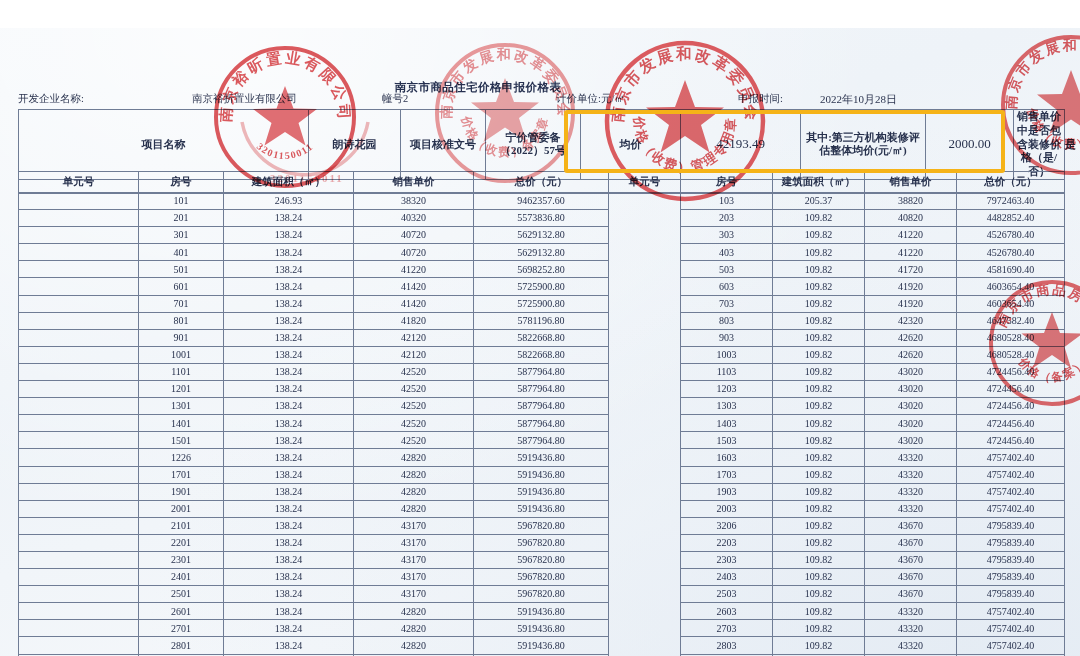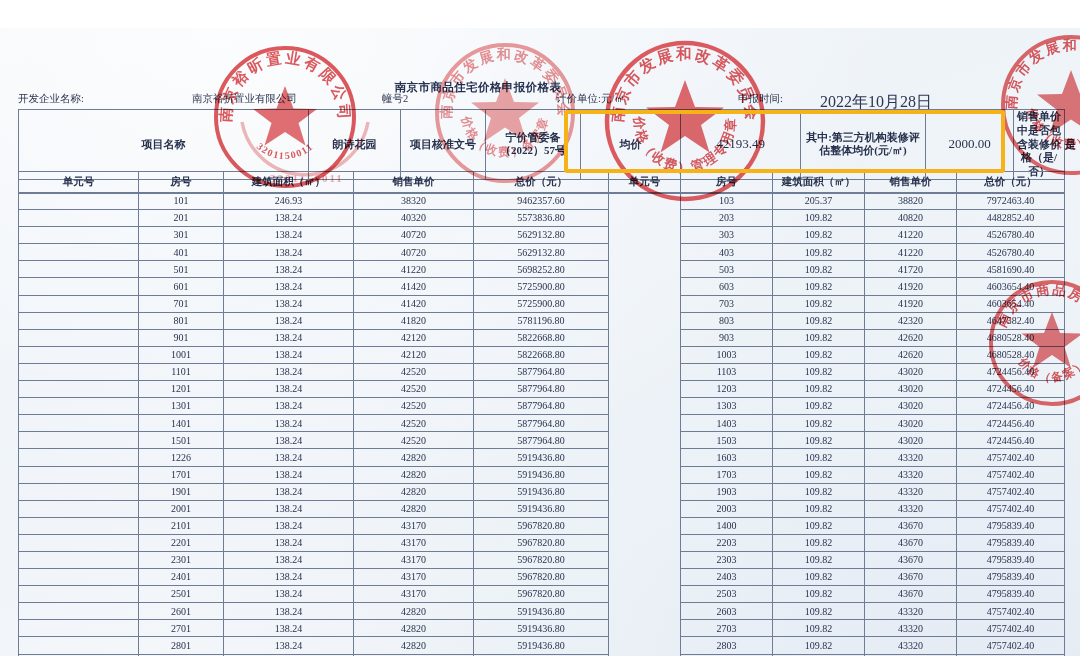--- a/index.html
+++ b/index.html
@@ -47,21 +47,21 @@
     height: 16px;
     font-size: 10.5px;
     color: #2c3550;
   }
   .meta-label { position: absolute; white-space: nowrap; }
   .m-dev      { left: 18px;  top: 0; }
   .m-devname  { left: 192px; top: 0; }
   .m-bldg     { left: 382px; top: 0; }
   .m-unit     { left: 556px; top: 0; }
   .m-time     { left: 738px; top: 0; }
-  .m-date     { left: 820px; top: 0; font-size: 16px; }
+  .m-date     { left: 820px; top: 0; font-size: 11px; }
 
   .doc-title {
     position: absolute;
     top: 52px;
     left: 0;
     width: 1080px;
     text-align: center;
     font-size: 11.5px;
     font-weight: bold;
     color: #253050;
@@ -489,21 +489,21 @@
             <td>43320</td>
             <td>4757402.40</td>
           </tr>
           <tr>
             <td class="unitcell"></td>
             <td>2101</td>
             <td>138.24</td>
             <td>43170</td>
             <td>5967820.80</td>
             <td class="gap"></td>
-            <td>1400</td>
+            <td>3206</td>
             <td>109.82</td>
             <td>43670</td>
             <td>4795839.40</td>
           </tr>
           <tr>
             <td class="unitcell"></td>
             <td>2201</td>
             <td>138.24</td>
             <td>43170</td>
             <td>5967820.80</td>

